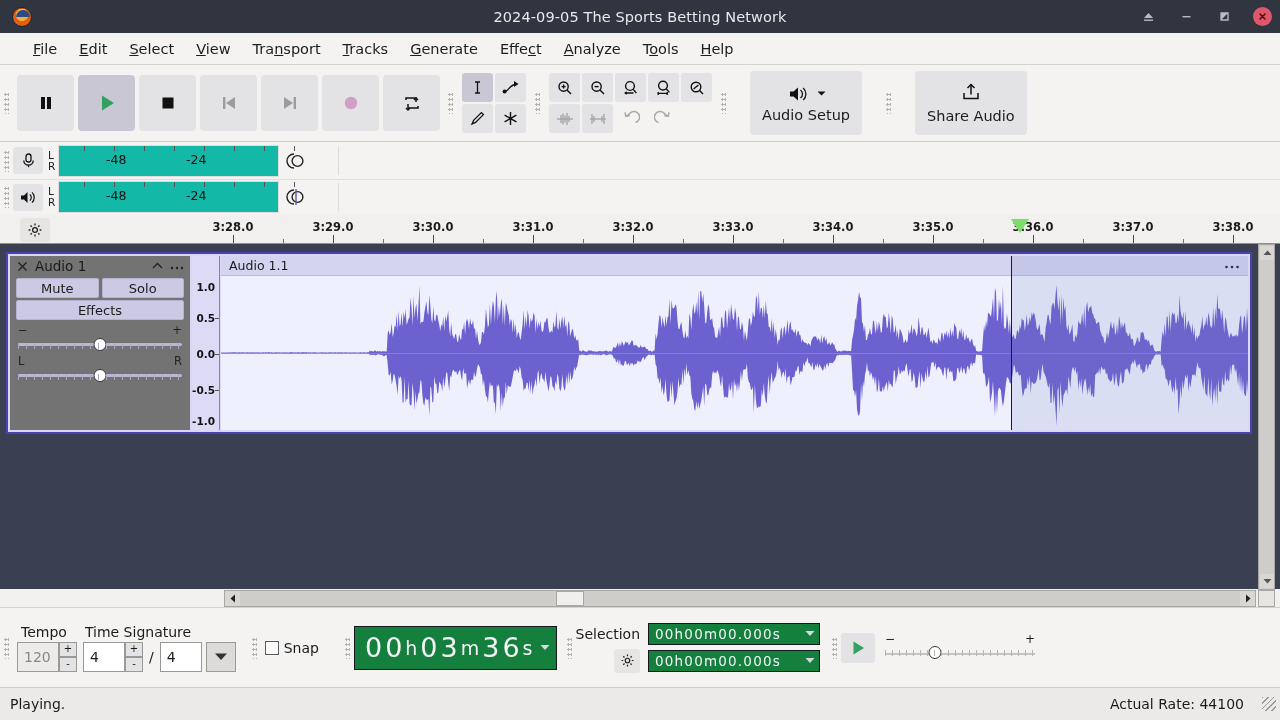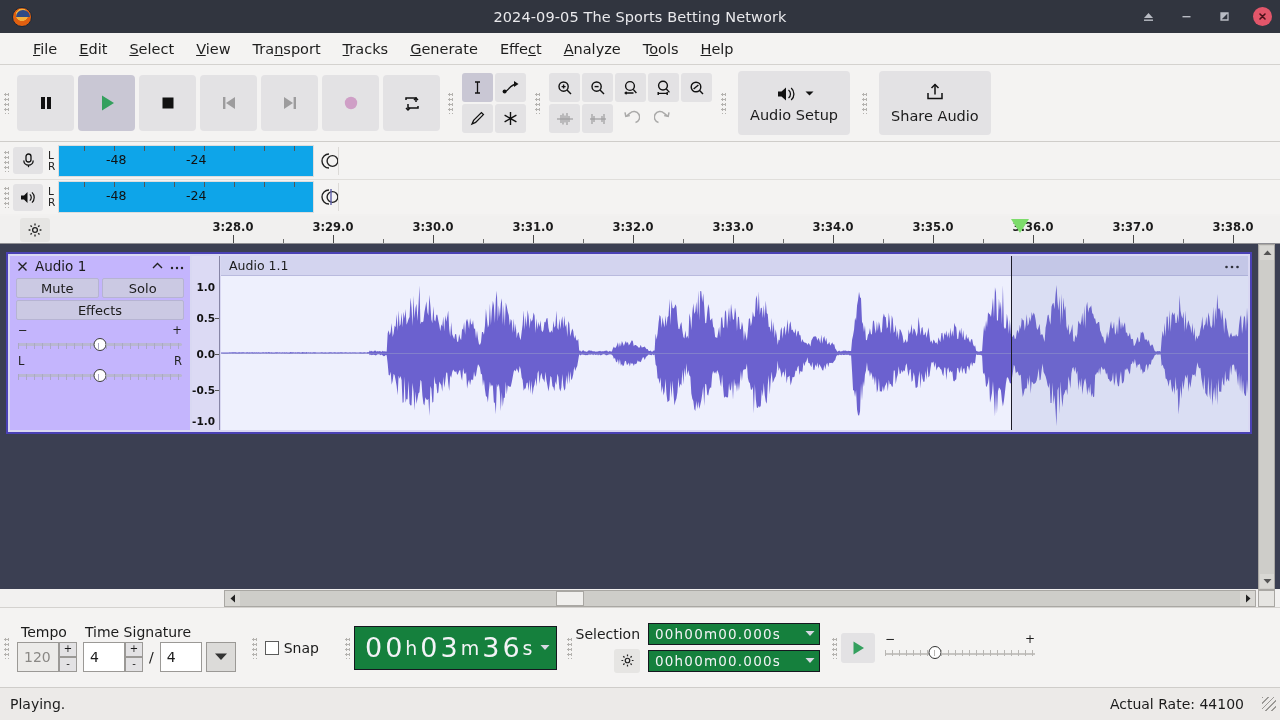--- a/index.html
+++ b/index.html
@@ -68,34 +68,34 @@
   .tbtn.loop { width:57px; }
 
   .tools-grid { display:grid; grid-template-columns:repeat(2,31px); grid-auto-rows:29px; gap:2px; padding:6px 5px; align-content:center; }
   .edit-grid { display:grid; grid-template-columns:repeat(5,31px); grid-auto-rows:29px; gap:2px; padding:6px 5px; align-content:center; }
   .ibtn { width:31px; height:29px; border-radius:3px; background:#e3e2e4; display:flex; align-items:center; justify-content:center; }
   .ibtn.sel { background:#c9c7d4; }
   .ibtn.ghost { background:transparent; }
   .ibtn.dis svg { opacity:.32; }
 
   .big-btn {
-    margin:6px 8px; border-radius:4px; background:#e3e2e4;
+    margin:6px 20px; border-radius:4px; background:#e3e2e4;
     display:flex; flex-direction:column; align-items:center; justify-content:center;
     padding:4px 12px; min-width:110px;
   }
   .big-btn .bb-label { font-size:14.5px; margin-top:3px; white-space:nowrap; }
 
   
   .meters { position:absolute; left:0; top:142px; width:1280px; height:72px; background:#f4f3f2; }
   .meter-row { position:absolute; left:0; width:1280px; height:35px; display:flex; align-items:center; }
   .meter-row.rec { top:1px; }
   .meter-row.play { top:37px; border-top:1px solid #e0dedb; }
   .meter-btn { width:30px; height:27px; border-radius:3px; background:#e3e2e4; display:flex; align-items:center; justify-content:center; }
   .lr { font-size:10.5px; line-height:11px; margin:0 3px 0 5px; color:#222; }
-  .meter-body { position:relative; width:256px; height:32px; background:#0ea5e9; border:1px solid #ddd; }
+  .meter-body { position:relative; width:221px; height:32px; background:#14b8a6; border:1px solid #ddd; }
   .meter-scale { position:absolute; inset:0; }
   .meter-tick { position:absolute; top:0; width:1px; height:5px; background:#555; }
   .meter-lbl { position:absolute; top:6px; font-size:12.5px; transform:translateX(-50%); color:#111; }
   .meter-bar { position:absolute; left:0; height:12px; }
   .meter-bar.l { top:3px; }
   .meter-bar.r { top:17px; }
   .meter-fill { position:absolute; left:0; top:0; height:100%;
     background:linear-gradient(90deg,#76d575 0%, #76d575 80%, #c8e35a 88%, #f2ef36 100%); }
   .clipind { width:22px; height:22px; margin-left:6px; color:#333; }
   .meter-sep { position:absolute; left:338px; top:4px; width:1px; height:26px; background:#dcdad7; }
@@ -105,21 +105,21 @@
   .ruler-gear { position:absolute; left:20px; top:2px; width:30px; height:24px; border-radius:3px; background:#e6e5e3; display:flex; align-items:center; justify-content:center; }
   .ruler { position:absolute; left:213px; top:0; right:0; height:27px; }
   .r-major { position:absolute; bottom:0; width:1px; height:8px; background:#4a4a4a; }
   .r-minor { position:absolute; bottom:0; width:1px; height:4px; background:#6e6e6e; }
   .r-lbl { position:absolute; top:4px; font-size:11.5px; font-weight:bold; color:#1b1b1b; transform:translateX(-50%); white-space:nowrap; }
   .playhead-tri { position:absolute; top:3px; width:0; height:0; border-left:9px solid transparent; border-right:9px solid transparent; border-top:14px solid #7ddc6b; transform:translateX(-9px); }
 
   
   .track-area { position:absolute; left:0; top:244px; width:1280px; height:345px; background:#3b3f52; }
   .track-panelwrap { position:absolute; left:6px; top:8px; width:1246px; height:182px; border:2px solid #4a41b5; background:#d9d8f2; }
-  .track-ctrl { position:absolute; left:2px; top:2px; width:180px; height:174px; background:#c4b5fd; }
+  .track-ctrl { position:absolute; left:2px; top:2px; width:180px; height:174px; background:#737373; }
   .tc-head { display:flex; align-items:center; height:20px; padding:0 6px; gap:6px; }
   .tc-x { width:13px; height:13px; color:#333; }
   .tc-title { font-size:13.5px; flex:1; }
   .tc-chev, .tc-dots { color:#333; }
   .tc-btnrow { display:flex; gap:3px; padding:2px 6px 0 6px; }
   .tc-btn { flex:1; height:20px; background:#cbc9e3; border:1px solid #b6b4d2; border-radius:2px; font-size:13px; display:flex; align-items:center; justify-content:center; }
   .tc-btn.wide { width:100%; }
   .slider-wrap { padding:4px 8px 0 8px; }
   .slider-lbls { display:flex; justify-content:space-between; font-size:11.5px; color:#222; line-height:12px; }
   .slider-track { position:relative; height:14px; margin-top:1px; }

